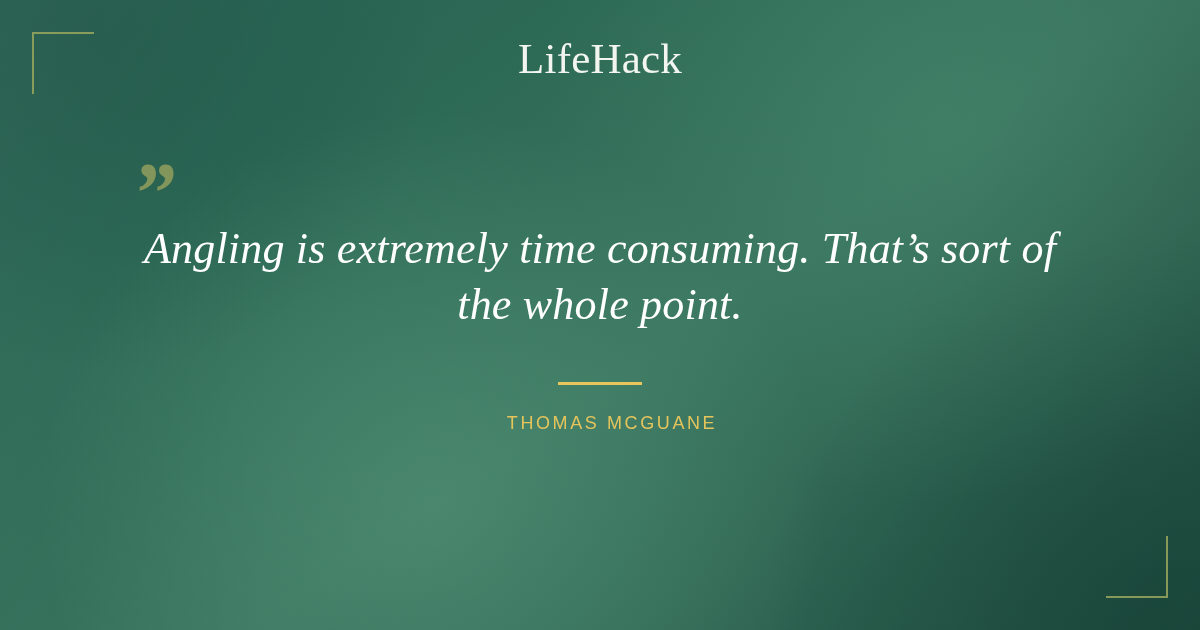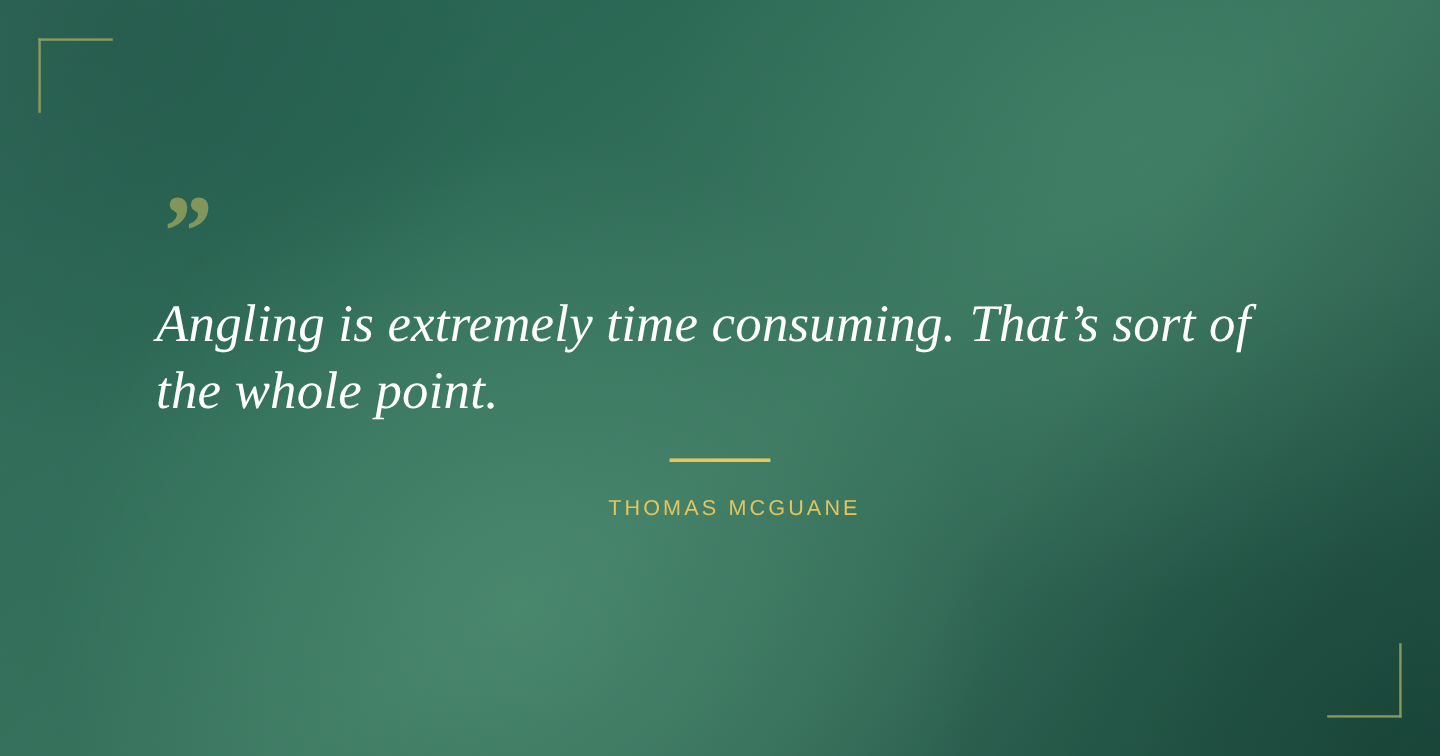--- a/index.html
+++ b/index.html
@@ -81,22 +81,22 @@
     font-style: italic;
     color: #8a9a5b;
     opacity: 0.92;
     user-select: none;
   }
 
   .quote-text {
     position: absolute;
     left: 130px;
     right: 130px;
-    top: 242px;
-    text-align: left;
+    top: 221px;
+    text-align: center;
     font-family: "Liberation Serif", serif;
     font-style: italic;
     font-size: 44px;
     line-height: 1.28;
     color: #ffffff;
     letter-spacing: 0.2px;
   }
 
   .divider {
     position: absolute;
@@ -126,20 +126,21 @@
 </head>
 <body>
 
 <div class="card">
 
   <div class="sheen"></div>
 
   <div class="corner corner-tl"></div>
   <div class="corner corner-br"></div>
 
+  <div class="logo">LifeHack</div>
 
   <div class="quote-mark">”</div>
 
   <div class="quote-text">Angling is extremely time consuming. That’s sort of the whole point.</div>
 
   <div class="divider"></div>
 
   <div class="author">THOMAS MCGUANE</div>
 
 </div>

